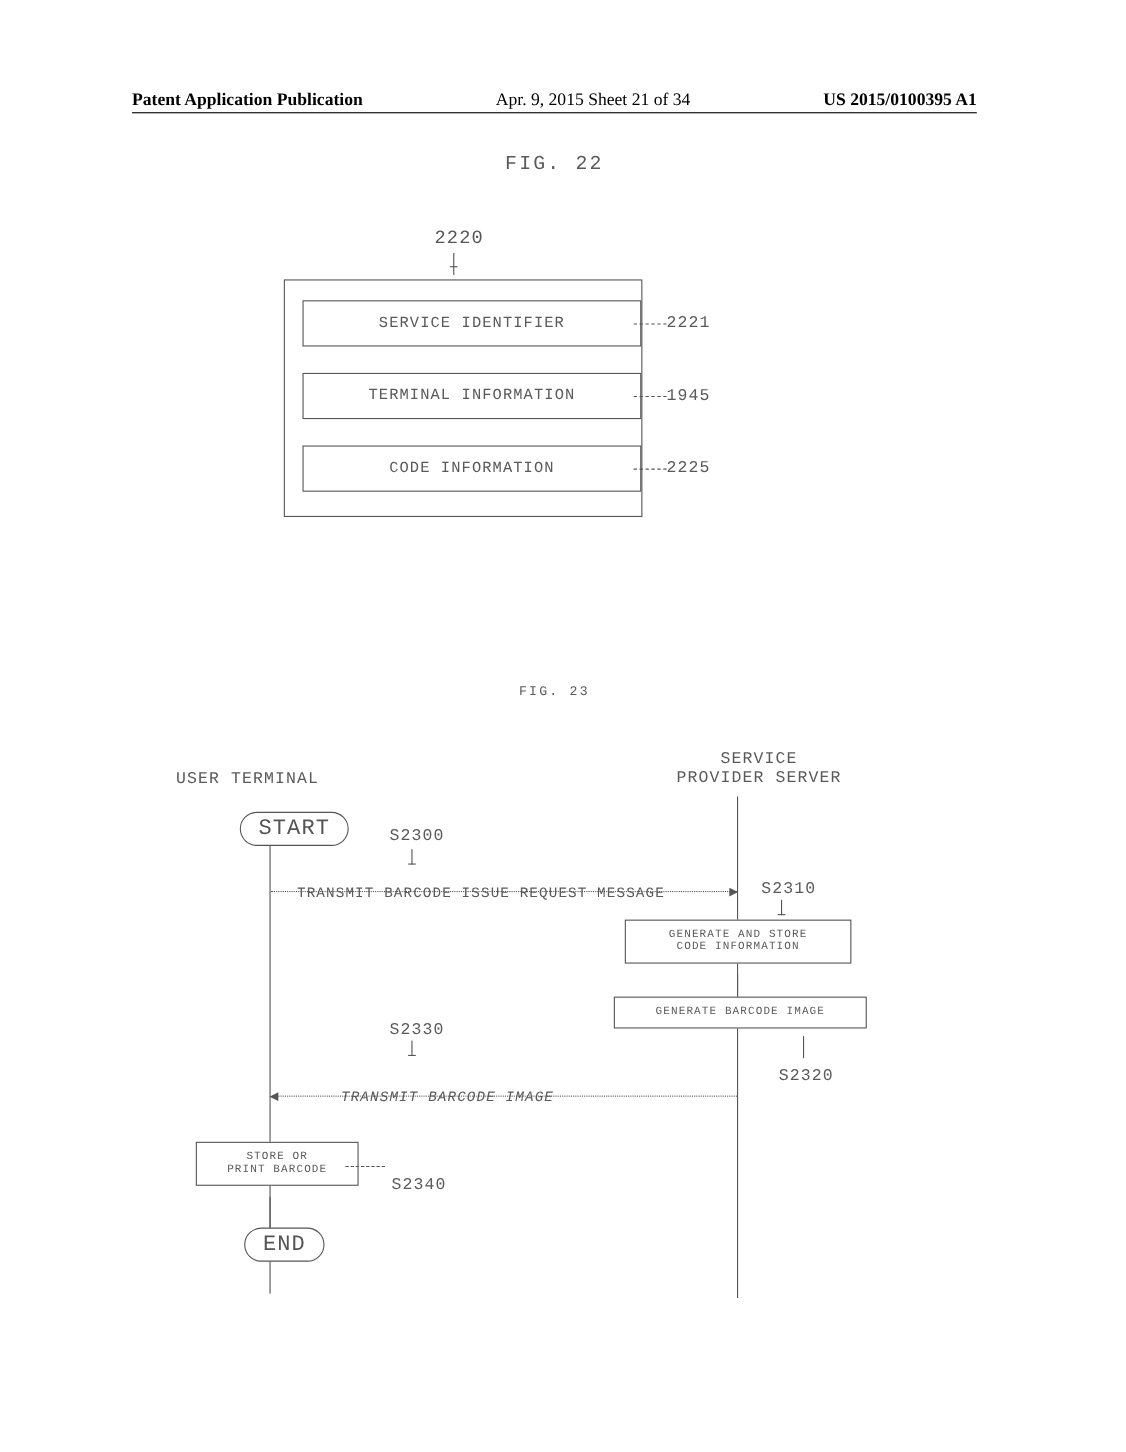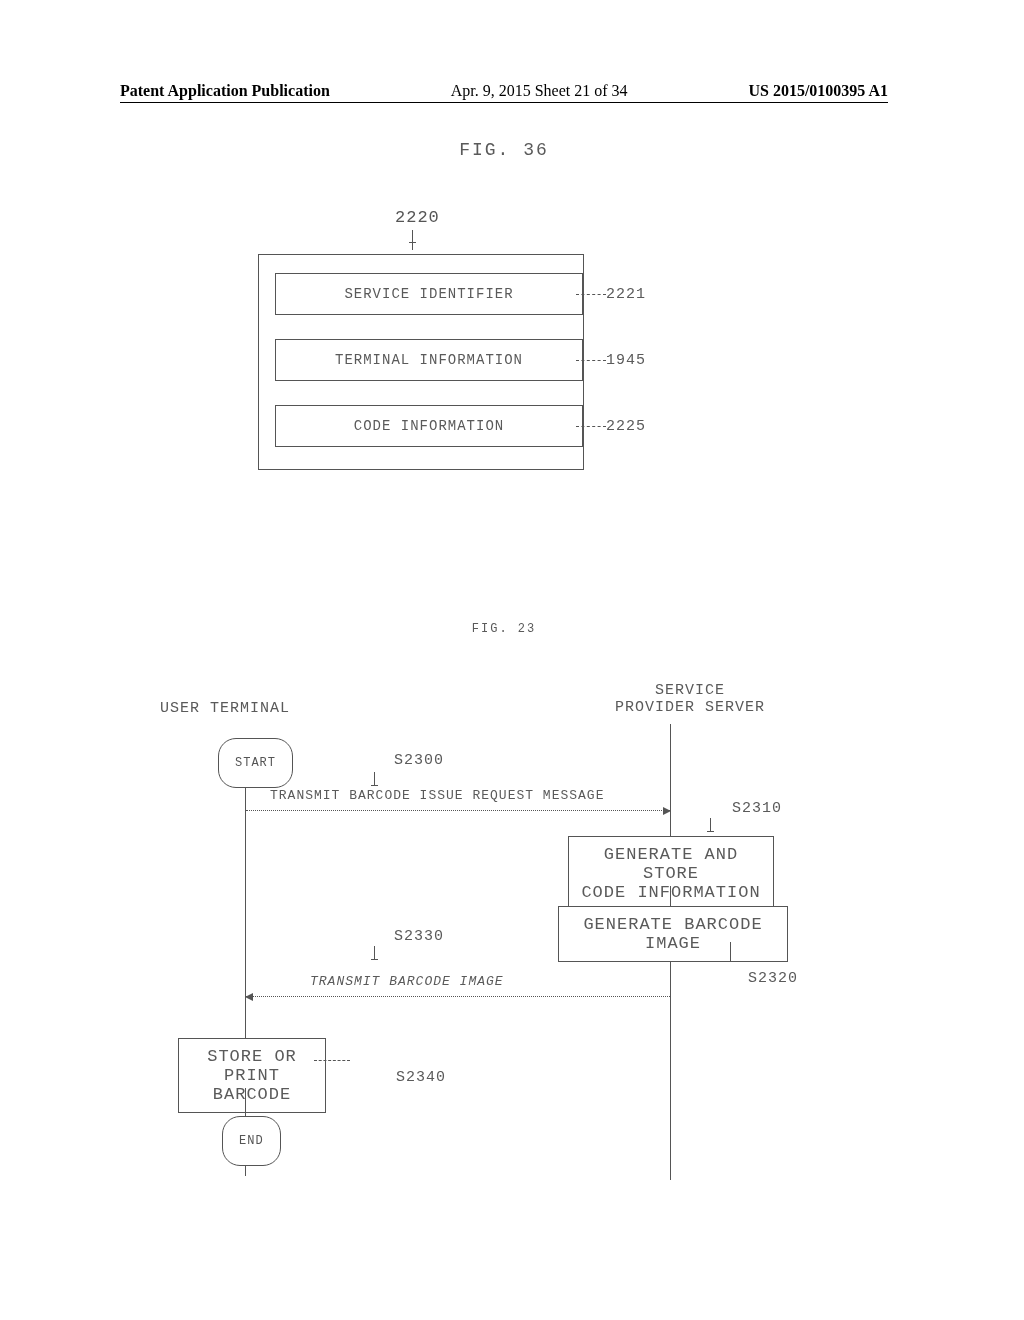--- a/index.html
+++ b/index.html
@@ -130,23 +130,23 @@
   }
   .lifeline {
     position: absolute;
     width: 1px;
     background: #555;
   }
   .terminator {
     position: absolute;
     border: 1px solid #555;
     border-radius: 18px;
-    padding: 17px 16px;
+    padding: 3px 16px;
     background: #fff;
-    font-size: 12px;
+    font-size: 20px;
     letter-spacing: 1px;
   }
   .msg-line {
     position: absolute;
     border-top: 1px dotted #555;
   }
   .arrow-r::after {
     content:"";
     position:absolute;
     right:-1px; top:-4px;
@@ -161,37 +161,37 @@
     border-right: 8px solid #555;
     border-top: 4px solid transparent;
     border-bottom: 4px solid transparent;
   }
   .msg-label {
     position:absolute;
     font-size:13px;
     letter-spacing:1px;
     white-space: nowrap;
     color:#5a5a5a;
+    margin-top:16px;
   }
   .box23 {
     position: absolute;
     border: 1px solid #555;
     background:#fff;
     text-align:center;
-    font-size:17px;
+    font-size:10px;
     letter-spacing:1px;
     padding: 8px 6px;
     color:#5a5a5a;
   }
   .step-ref {
     position:absolute;
     font-size:15px;
     letter-spacing:1px;
     color:#5a5a5a;
-    margin-left:40px;
   }
   .step-tick {
     position:absolute;
     width:1px; height:14px; background:#555;
   }
   .step-tick::after{
     content:""; position:absolute; left:-3px; bottom:0;
     width:7px; height:1px; background:#555;
   }
   .step-lead {
@@ -203,21 +203,21 @@
 <body>
 
 <div class="page">
 
   <div class="header">
     <span class="header-left">Patent Application Publication</span>
     <span class="header-mid">Apr. 9, 2015  Sheet 21 of 34</span>
     <span class="header-right">US 2015/0100395 A1</span>
   </div>
 
-  <div class="fig22-title">FIG. 36</div>
+  <div class="fig22-title">FIG. 22</div>
   <div class="fig22-num">2220</div>
   <div class="fig22-tick"></div>
 
   <div class="fig22-outer">
     <div class="fig22-inner">
       <span>SERVICE IDENTIFIER</span>
       <span class="fig22-lead-line"></span>
       <span class="fig22-lead">2221</span>
     </div>
     <div class="fig22-inner">

